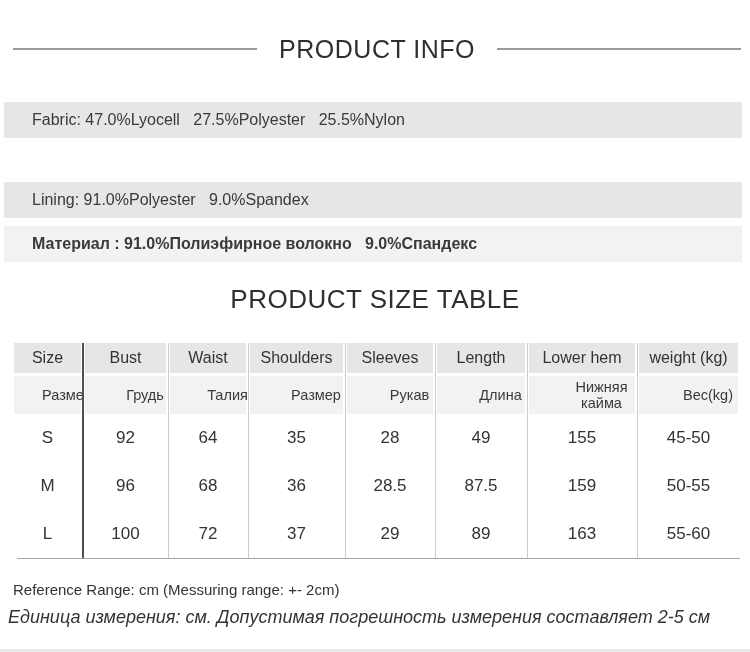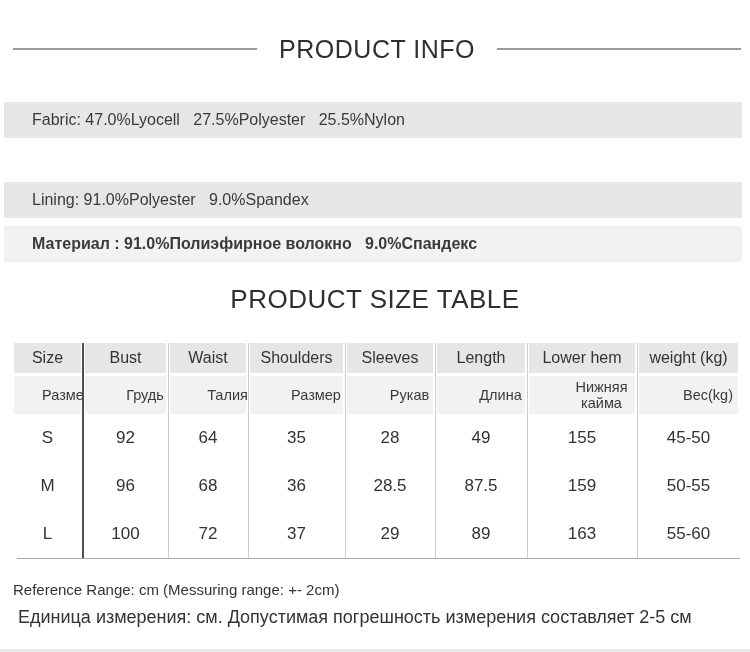--- a/index.html
+++ b/index.html
@@ -50,21 +50,21 @@
   .td{
     display:flex;align-items:center;justify-content:center;
     font-size:17px;color:#333;background:#fff;
   }
   .vline{position:absolute;top:0;height:215px;background:#cccccc;width:1px;z-index:2;}
   .vline-dark{left:70px;width:2px;background:#4f4f4f;}
   .v1{left:156px;}.v2{left:236px;}.v3{left:333px;}.v4{left:423px;}.v5{left:515px;}.v6{left:625px;}
   .tbl-bottom{position:absolute;left:5px;right:0;bottom:0;height:1px;background:#a8a8a8;z-index:2;}
   
   .foot-en{position:absolute;left:13px;top:581px;font-size:15px;color:#333;white-space:nowrap;}
-  .foot-ru{position:absolute;left:18px;top:607px;font-size:18px;color:#333;white-space:nowrap;}
+  .foot-ru{position:absolute;left:8px;top:607px;font-size:18px;color:#333;white-space:nowrap;font-style:italic;}
   .bottom-strip{position:absolute;left:0;right:0;bottom:0;height:3px;background:#e9e9e9;}
 </style>
 </head>
 <body>
 
 <div class="canvas">
 
   <div class="title-row">
     <div class="title-line"></div>
     <div class="big-title">PRODUCT INFO</div>

